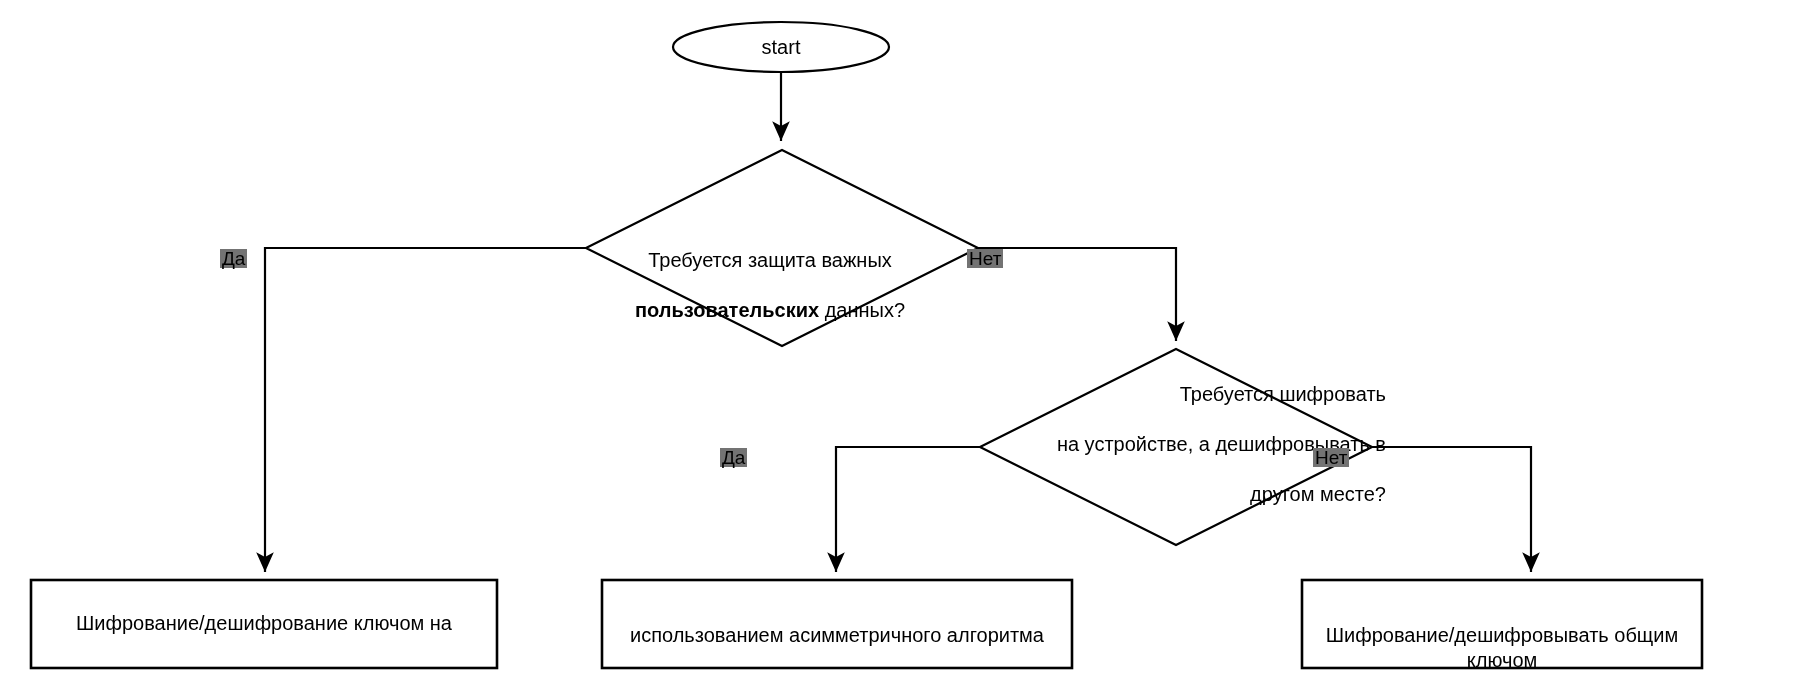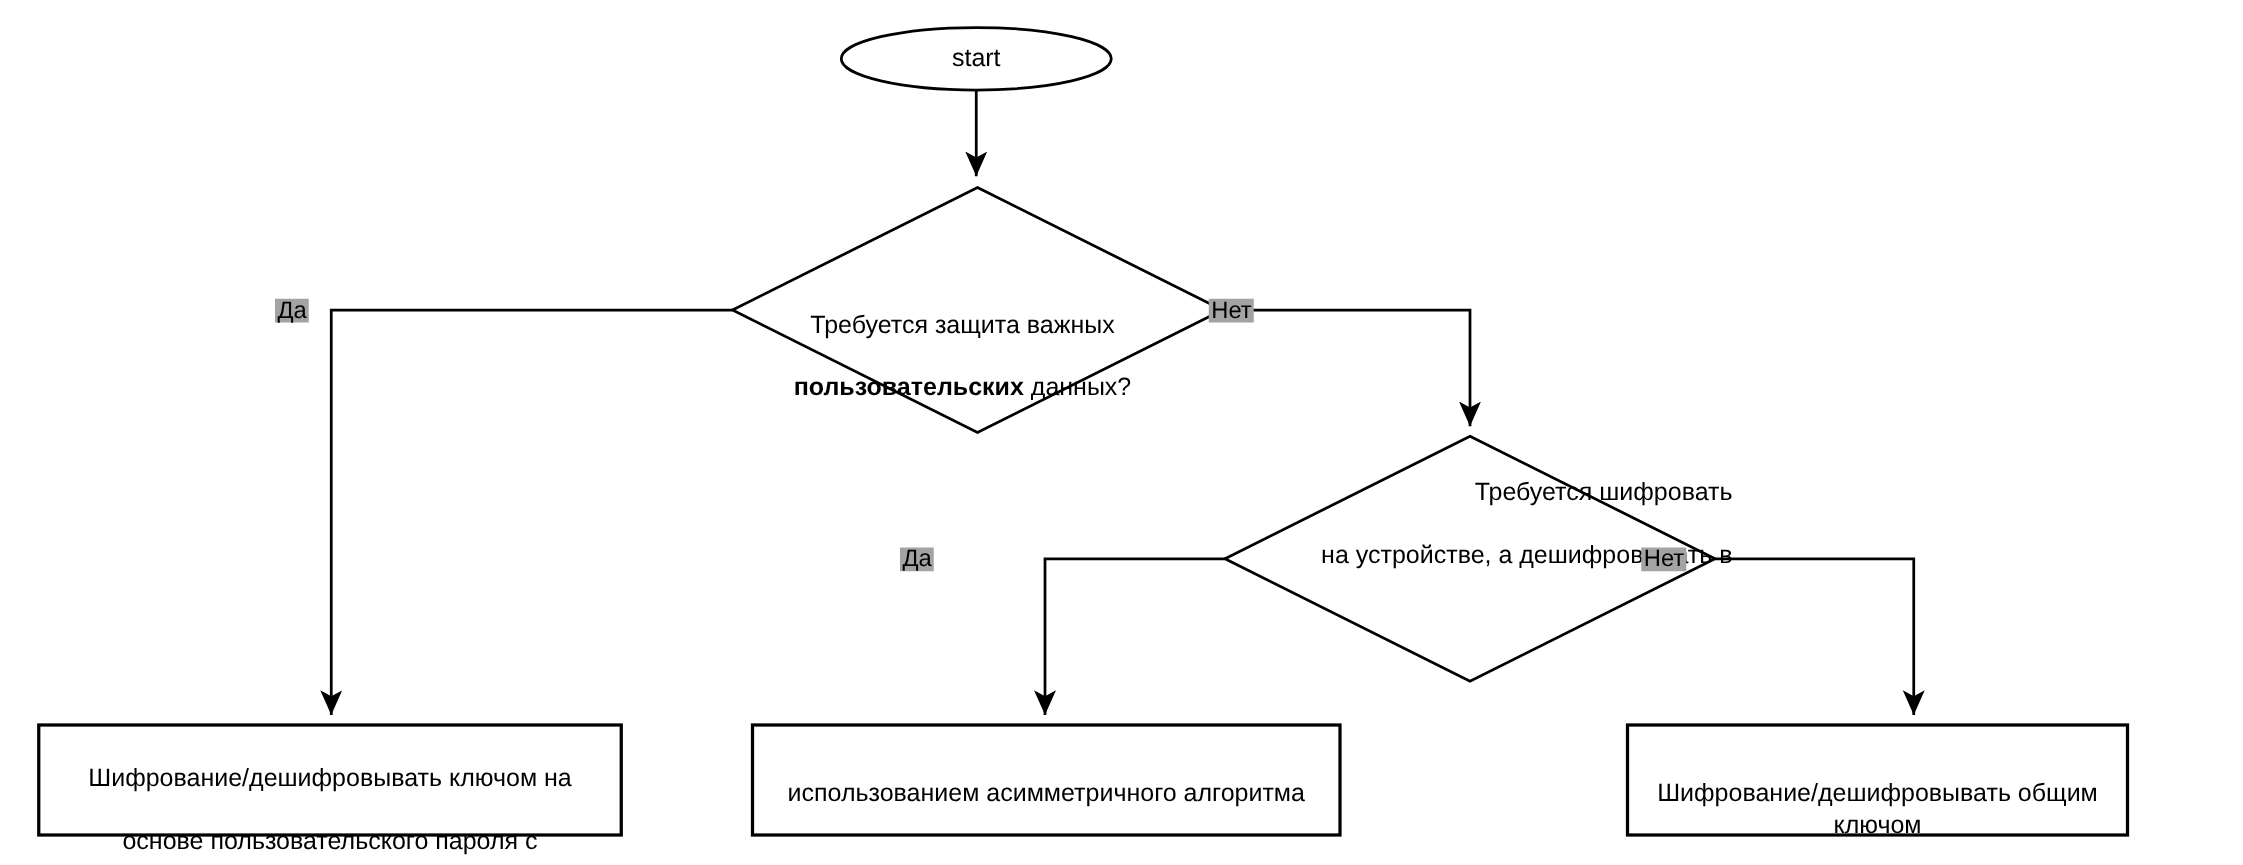--- a/index.html
+++ b/index.html
@@ -34,23 +34,24 @@
     line-height: 25px;
     color: #000000;
     white-space: pre-line;
     pointer-events: none;
   }
   .edge-label {
     position: absolute;
     font-size: 19px;
     line-height: 19px;
     color: #000000;
-    background: #a3a3a3;
+    background: #737373;
     padding: 0 2px;
     white-space: nowrap;
+    margin-top: 10px;
   }
   .bold-seg { font-weight: bold; text-align: center; }
 </style>
 </head>
 <body>
 
 <div id="canvas">
 
   <svg id="flow-svg" viewBox="0 0 1794 692" xmlns="http://www.w3.org/2000/svg">
     <defs>
@@ -83,25 +84,25 @@
   <div class="node-text" style="left:681px; top:35px; width:200px;">start</div>
 
   <div class="node-text" style="left:560px; top:223px; width:420px;">
     <div>Требуется защита важных</div>
     <div><span class="bold-seg">пользовательских</span><span> данных?</span></div>
   </div>
 
   <div class="node-text" style="left:966px; top:357px; width:420px;text-align:right;">
     <div>Требуется шифровать</div>
     <div>на устройстве, а дешифровывать в</div>
+    <div>другом месте?</div>
   </div>
 
   <div class="node-text" style="left:36px; top:586px; width:456px;">
-    <div>Шифрование/дешифровывать ключом на</div>
-    <div>основе пользовательского пароля с</div>
+    <div>Шифрование/дешифрование ключом на</div>
     
   </div>
 
   <div class="node-text" style="left:607px; top:598px; width:460px;">
     <div>использованием асимметричного алгоритма</div>
   </div>
 
   <div class="node-text" style="left:1303px; top:598px; width:398px;">
     <div>Шифрование/дешифровывать общим ключом</div>
     

